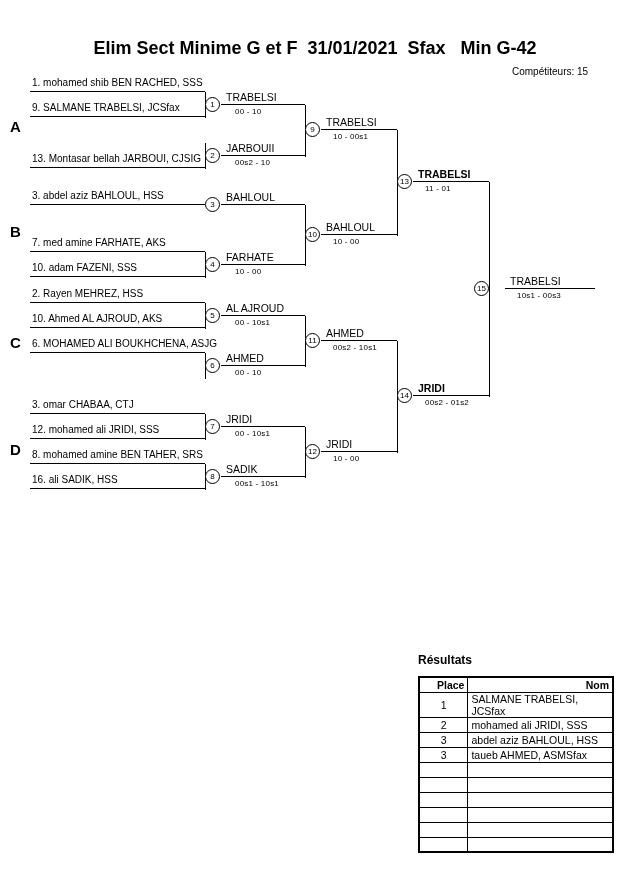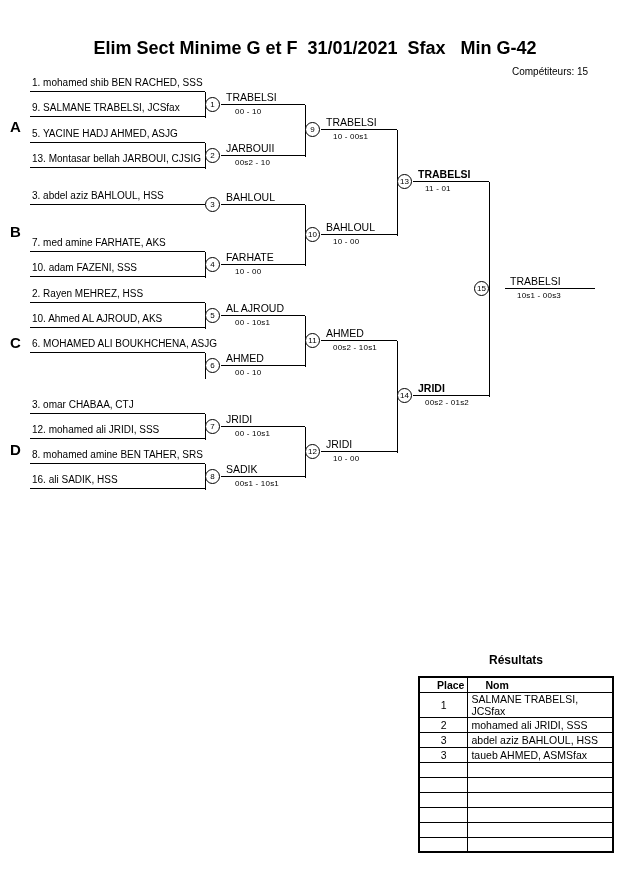--- a/index.html
+++ b/index.html
@@ -15,44 +15,43 @@
             white-space:nowrap; }
   .winner { position:absolute; height:14px; border-bottom:1px solid #000;
             font-size:10.5px; padding-left:5px; white-space:nowrap; }
   .winner.bold { font-weight:bold; }
   .score { position:absolute; font-size:8px; white-space:nowrap; letter-spacing:.2px;padding-left:8px; }
   .vline { position:absolute; width:1px; background:#000; }
   .mcircle { position:absolute; width:15px; height:15px; border:1px solid #000;
              border-radius:50%; background:#fff; font-size:8px; line-height:13px;
              text-align:center; z-index:2; }
   .results { position:absolute; left:418px; top:653px; width:196px; }
-  .results-title { text-align:center; font-size:12px; font-weight:bold; margin-bottom:9px; }
+  .results-title { font-size:12px; font-weight:bold; margin-bottom:9px; }
   table.results-table { border-collapse:collapse; width:196px; border:2px solid #000; }
   .results-table th, .results-table td { border:1px solid #000; height:15px;
              font-size:10.5px; padding:0 3px; vertical-align:middle; }
-  .results-table th { font-weight:bold; text-align:left;padding-left:17px; }
+  .results-table th { font-weight:bold; text-align:right;padding-left:17px; }
   .col-place { width:38px; }
   td.place { text-align:center; }
 </style>
 </head>
 <body>
 
 <div class="page">
 
   <div class="title">Elim Sect Minime G et F  31/01/2021  Sfax   Min G-42</div>
   <div class="competitors">Compétiteurs: 15</div>
 
   <div class="group" style="top:118px">A</div>
   <div class="group" style="top:223px">B</div>
   <div class="group" style="top:334px">C</div>
   <div class="group" style="top:441px">D</div>
 
   <div class="player" style="top:77px">1. mohamed shib BEN RACHED, SSS</div>
   <div class="player" style="top:102px">9. SALMANE TRABELSI, JCSfax</div>
-  <div class="player" style="top:128px">5. YACINE HADJ AHMED, ASJG</div>
   <div class="player" style="top:153px">13. Montasar bellah JARBOUI, CJSIG</div>
   <div class="player" style="top:190px">3. abdel aziz BAHLOUL, HSS</div>
   <div class="player" style="top:237px">7. med amine FARHATE, AKS</div>
   <div class="player" style="top:262px">10. adam FAZENI, SSS</div>
   <div class="player" style="top:288px">2. Rayen MEHREZ, HSS</div>
   <div class="player" style="top:313px">10. Ahmed AL AJROUD, AKS</div>
   <div class="player" style="top:338px">6. MOHAMED ALI BOUKHCHENA, ASJG</div>
   <div class="player" style="top:399px">3. omar CHABAA, CTJ</div>
   <div class="player" style="top:424px">12. mohamed ali JRIDI, SSS</div>
   <div class="player" style="top:449px">8. mohamed amine BEN TAHER, SRS</div>

